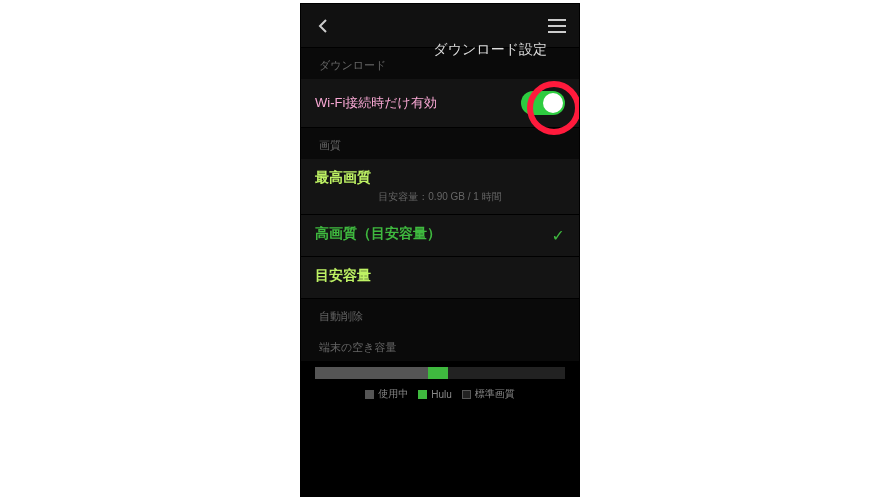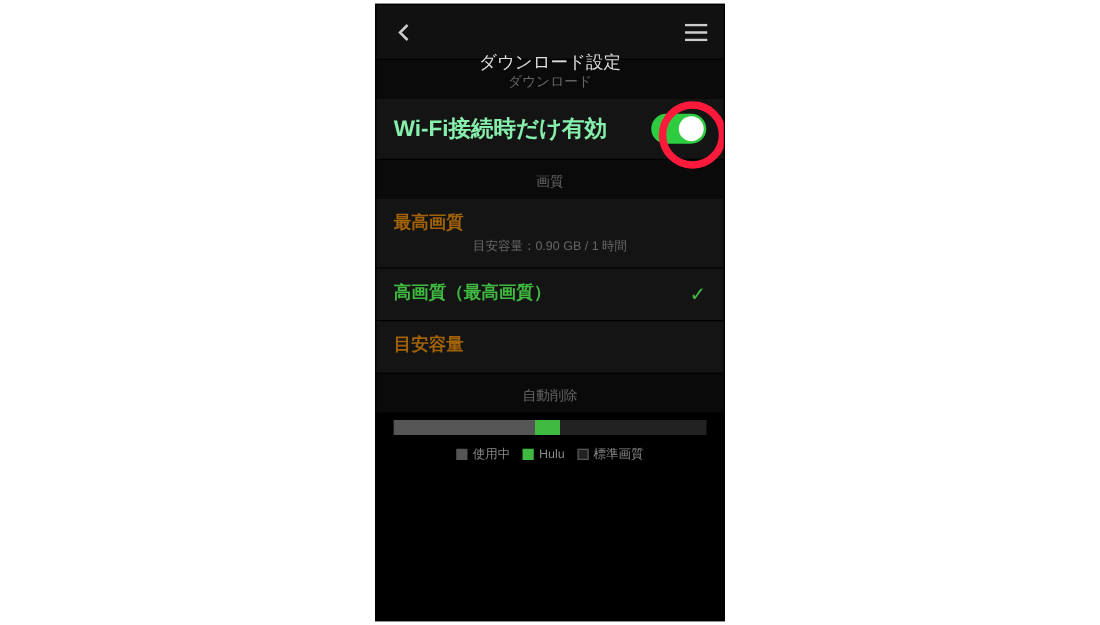--- a/index.html
+++ b/index.html
@@ -26,49 +26,48 @@
       display: flex;
       align-items: center;
       justify-content: space-between;
       padding: 0 12px;
       border-bottom: 1px solid #000;
     }
     .header-title {
       color: #ddd;
       font-size: 14px;
       flex: 1;
-      text-align: center;
+      text-align: right;
       margin-top: 48px;
     }
     .back-icon, .menu-icon {
       width: 20px;
       color: #ccc;
       display: flex;
       align-items: center;
       justify-content: center;
     }
     .section-label {
       color: #666;
       font-size: 11px;
-      padding: 10px 30px 6px;
+      padding: 10px 18px 6px;
       background: #0a0a0a;
-      text-align: center;
     }
     .row {
       background: #141414;
       padding: 12px 14px;
       display: flex;
       align-items: center;
       justify-content: space-between;
       border-bottom: 1px solid #000;
     }
     .row-label {
-      color: #86efac;
-      font-size: 18px;
-      font-weight: 700;
+      color: #f9a8d4;
+      font-size: 13px;
+      font-weight: 400;
     }
     .toggle {
       width: 44px;
       height: 24px;
       border-radius: 12px;
       position: relative;
     }
     .toggle.on { background: #2ecc40; }
     .toggle.off { background: #444; }
     .toggle-knob {
@@ -88,21 +87,21 @@
       display: flex;
       align-items: center;
       justify-content: space-between;
     }
     .quality-text { flex: 1; }
     .quality-title {
       font-size: 14px;
       font-weight: 600;
       margin-bottom: 3px;
     }
-    .quality-title.normal { color: #a16207; }
+    .quality-title.normal { color: #bef264; }
     .quality-title.selected { color: #3fb93f; }
     .quality-sub {
       color: #666;
       font-size: 10px;
       text-align: center;
     }
     .check { color: #3fb93f; font-size: 16px; }
     .storage-bar {
       height: 12px;
       background: #333;
@@ -168,33 +167,34 @@
 
   <div class="quality-row">
     <div class="quality-text">
       <div class="quality-title normal">最高画質</div>
       <div class="quality-sub">目安容量：0.90 GB / 1 時間</div>
     </div>
   </div>
 
   <div class="quality-row">
     <div class="quality-text">
-      <div class="quality-title selected">高画質（最高画質）</div>
+      <div class="quality-title selected">高画質（目安容量）</div>
     </div>
     <div class="check">✓</div>
   </div>
 
   <div class="quality-row">
     <div class="quality-text">
       <div class="quality-title normal">目安容量</div>
     </div>
   </div>
 
   <div class="section-label">自動削除</div>
 
+  <div class="section-label">端末の空き容量</div>
   <div class="storage-bar">
     <div class="storage-seg used" style="width:45%"></div>
     <div class="storage-seg hulu" style="width:8%"></div>
     <div class="storage-seg free" style="width:47%"></div>
   </div>
   <div class="legend">
     <div class="legend-item">
         <div class="legend-sq used"></div>
         <span>使用中</span>
       </div>

